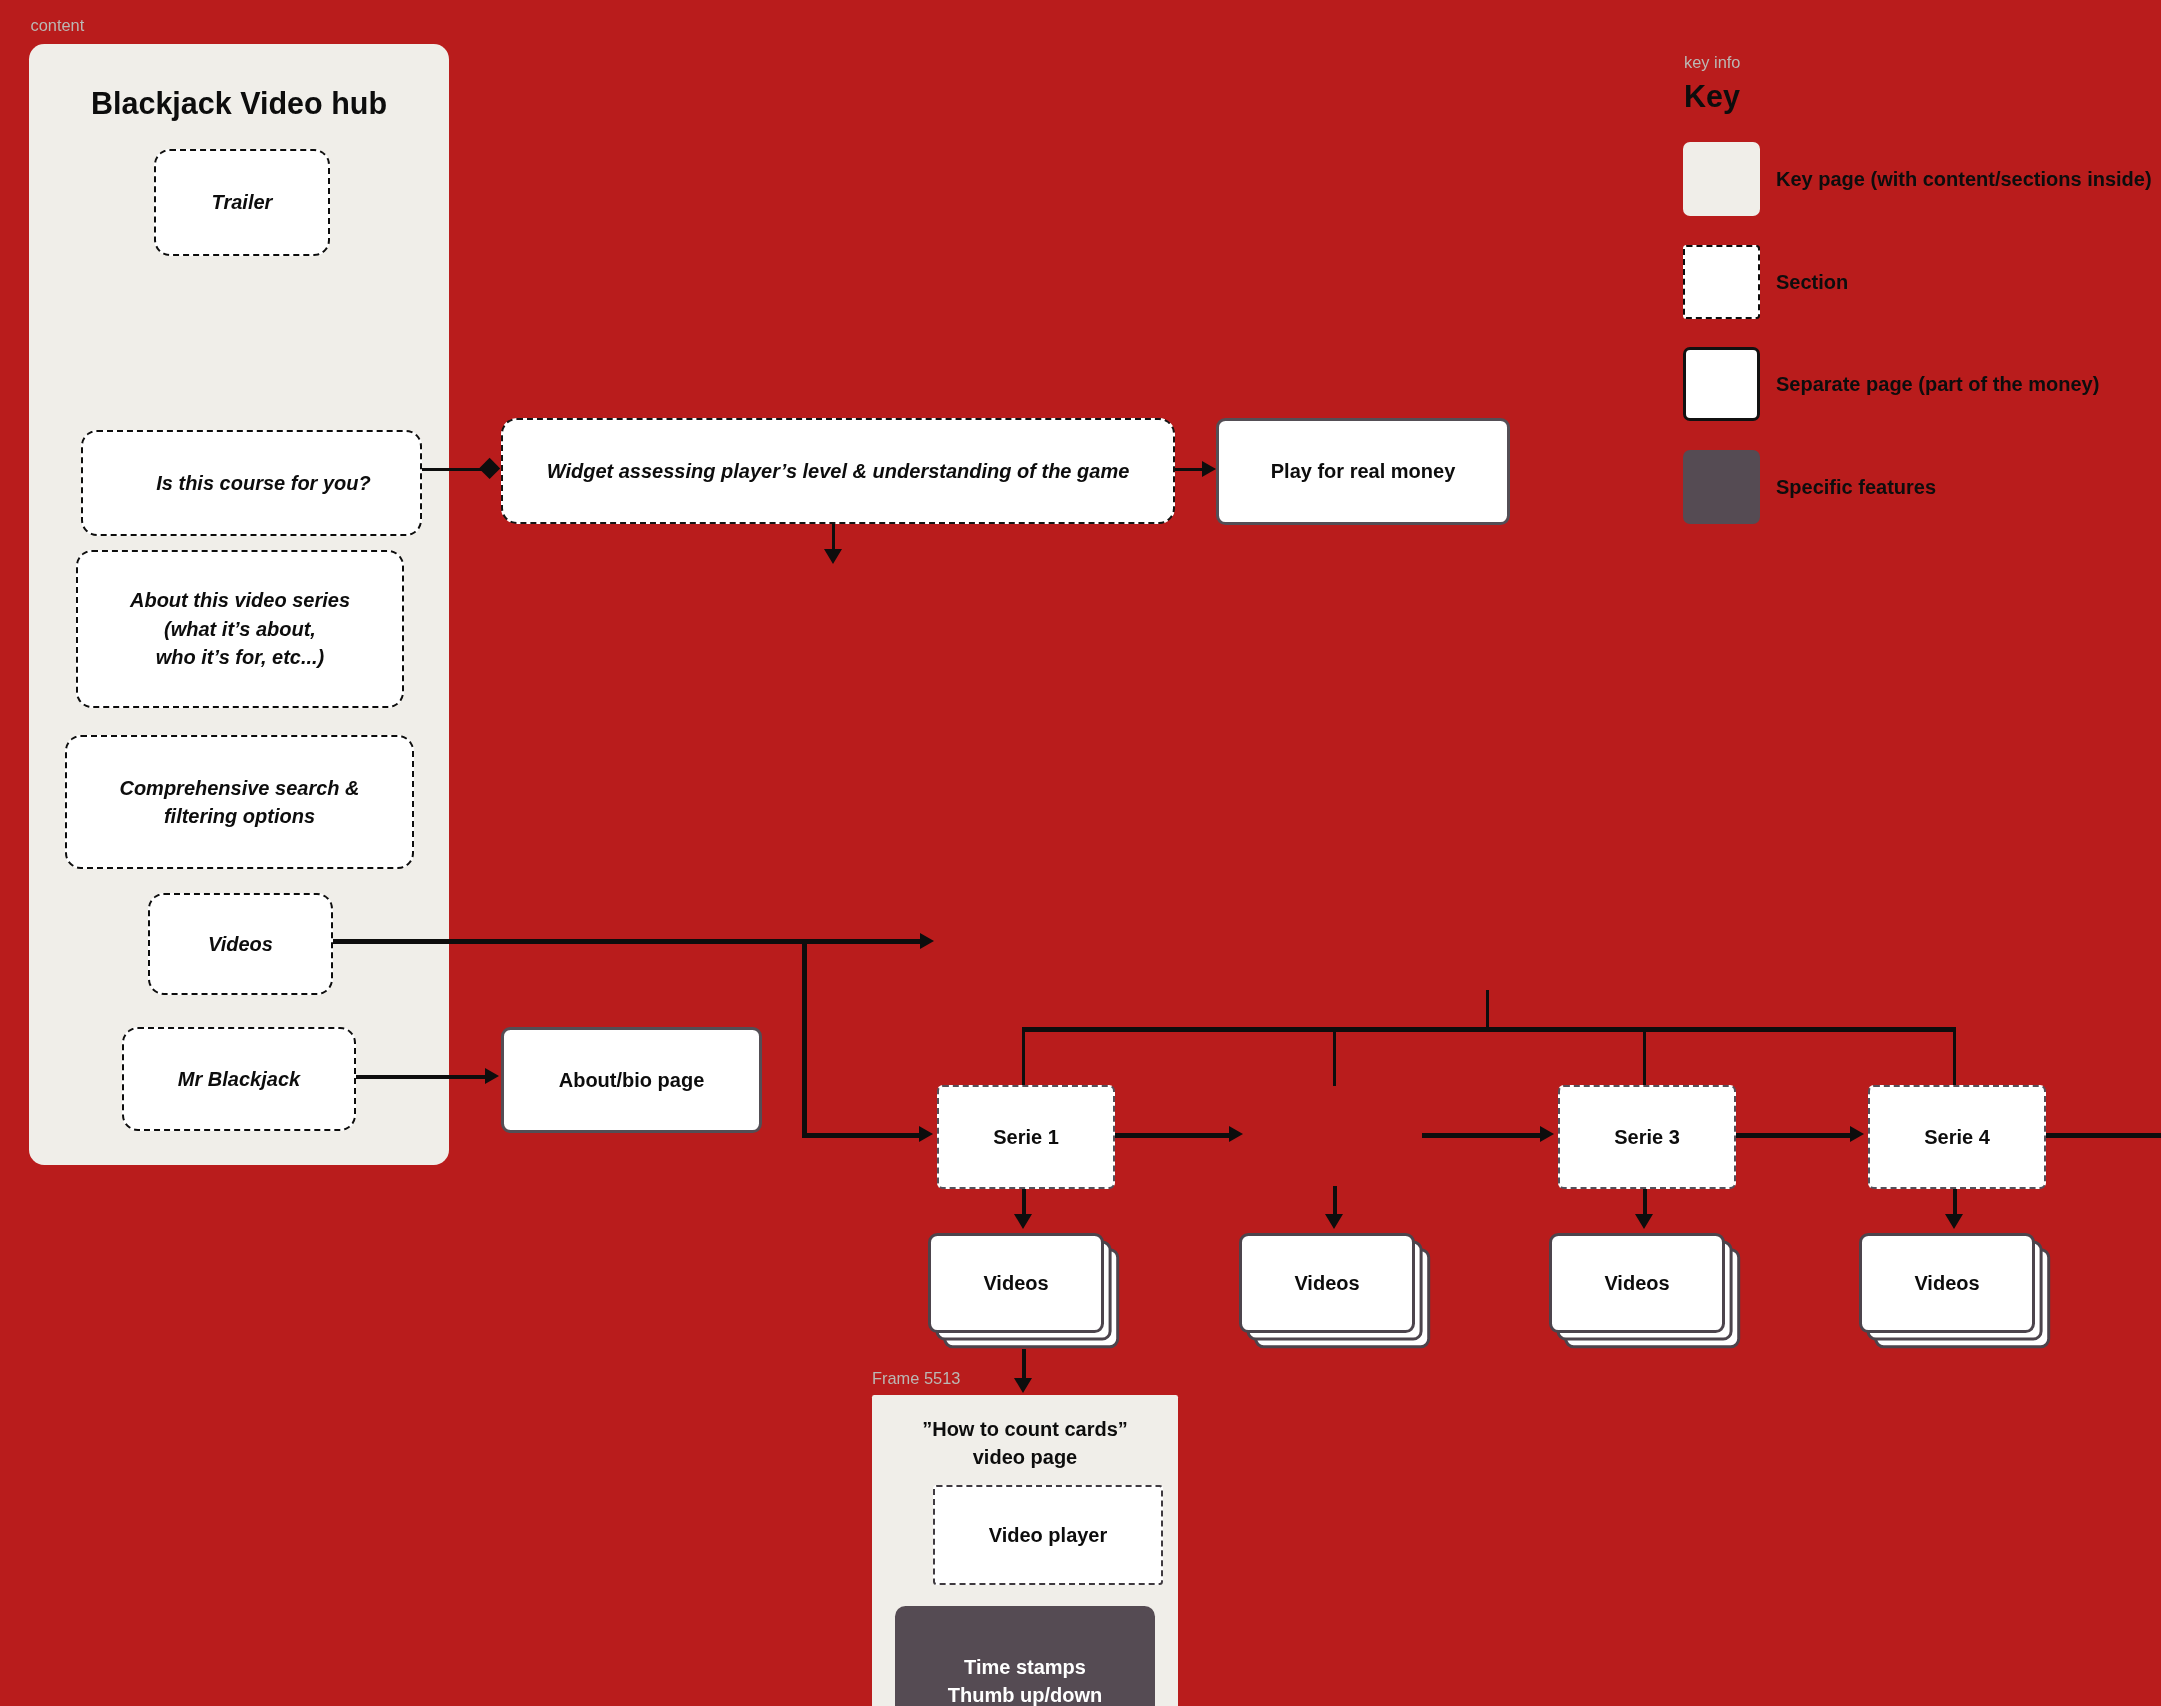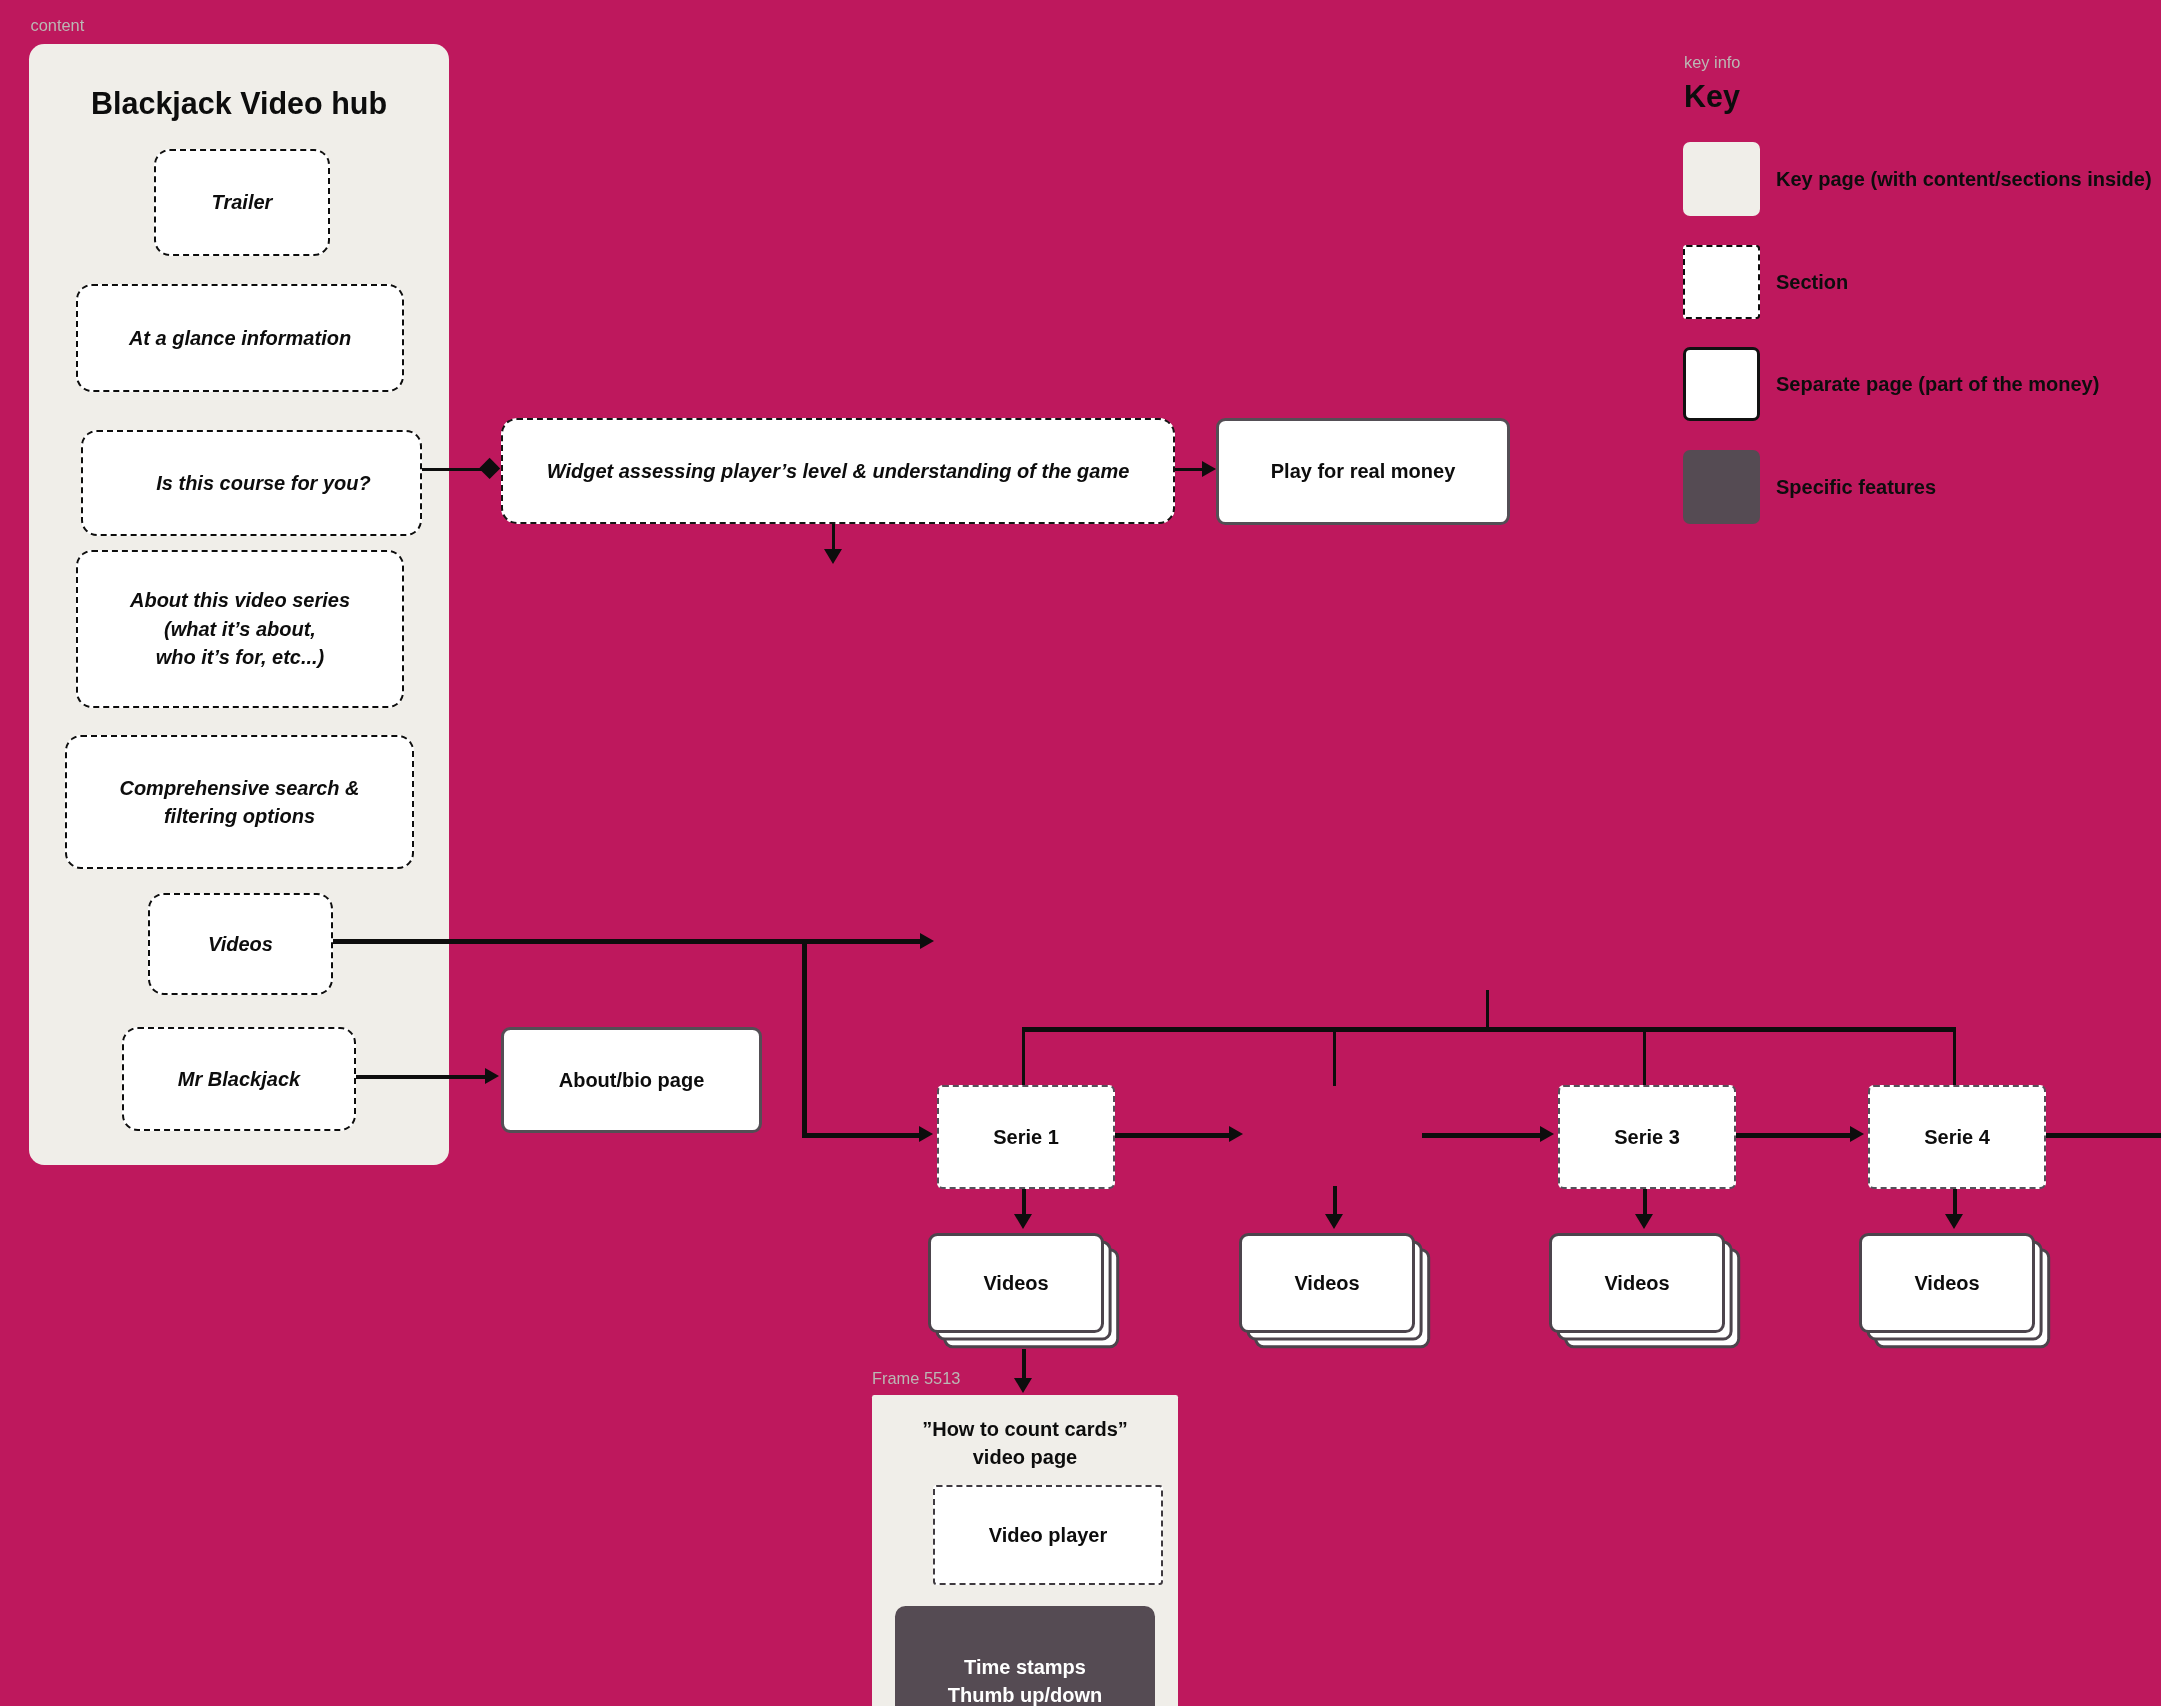--- a/index.html
+++ b/index.html
@@ -1,16 +1,16 @@
 <!DOCTYPE html>
 <html style="font-size:9.4px"><head>
 <meta charset="utf-8">
 <style>
   html,body{margin:0;padding:0;background:#ffffff;}
-  #canvas{position:relative;width:2161px;height:1707px;background:#be185d;overflow:hidden;
+  #canvas{position:relative;width:2161px;height:1707px;background:#b91c1c;overflow:hidden;
           font-family:"Liberation Sans","DejaVu Sans",sans-serif;color:#0d0d0d;}
   .frame-label{position:absolute;font-size:16.4px;font-weight:400;color:#bbb8b4;white-space:nowrap;}
   .panel{position:absolute;background:#F0EEE9;border-radius:15.2px;}
   .panel-title{position:absolute;font-size:30.5px;font-weight:700;text-align:center;color:#0d0d0d;}
   .box{position:absolute;display:flex;align-items:center;justify-content:center;
        text-align:center;font-size:20px;font-weight:700;line-height:1.42;background:#ffffff;
        white-space:pre-line;z-index:2;}
   .section-box{border:2.9px dashed #0d0d0d;border-radius:16px;font-style:italic;}
   .page-box{border:3.5px solid #544E55;border-radius:9.4px;}
   .serie-box{border:2.9px dashed #55505A;border-radius:5.9px;}
@@ -44,21 +44,20 @@
 </head>
 <body>
 
 <div id="canvas">
 
   <div class="frame-label" style="left:30.5px;top:16.4px;">content</div>
   <div class="panel" style="left:29px;top:44px;width:420px;height:1121px;"></div>
   <div class="panel-title" style="left:29px;top:86px;width:420px;">Blackjack Video hub</div>
 
   <div class="box section-box" style="left:154px;top:149px;width:172px;height:103px;">Trailer</div>
-  <div class="box section-box" style="left:76px;top:284px;width:324px;height:104px;">At a glance information</div>
   <div class="box section-box" style="left:81px;top:430px;width:313px;height:102px;padding-left:24px;">Is this course for you?</div>
   <div class="box section-box" style="left:76px;top:550px;width:324px;height:154px;">About this video series
 (what it’s about,
 who it’s for, etc...)</div>
   <div class="box section-box" style="left:65px;top:735px;width:345px;height:130px;">Comprehensive search &amp;
 filtering options</div>
   <div class="box section-box" style="left:148px;top:893px;width:181px;height:98px;">Videos</div>
   <div class="box section-box" style="left:122px;top:1027px;width:230px;height:100px;">Mr Blackjack</div>
 
   <div class="box section-box" style="left:501px;top:418px;width:670px;height:102px;border-color:#141414;">Widget assessing player’s level &amp; understanding of the game</div>

